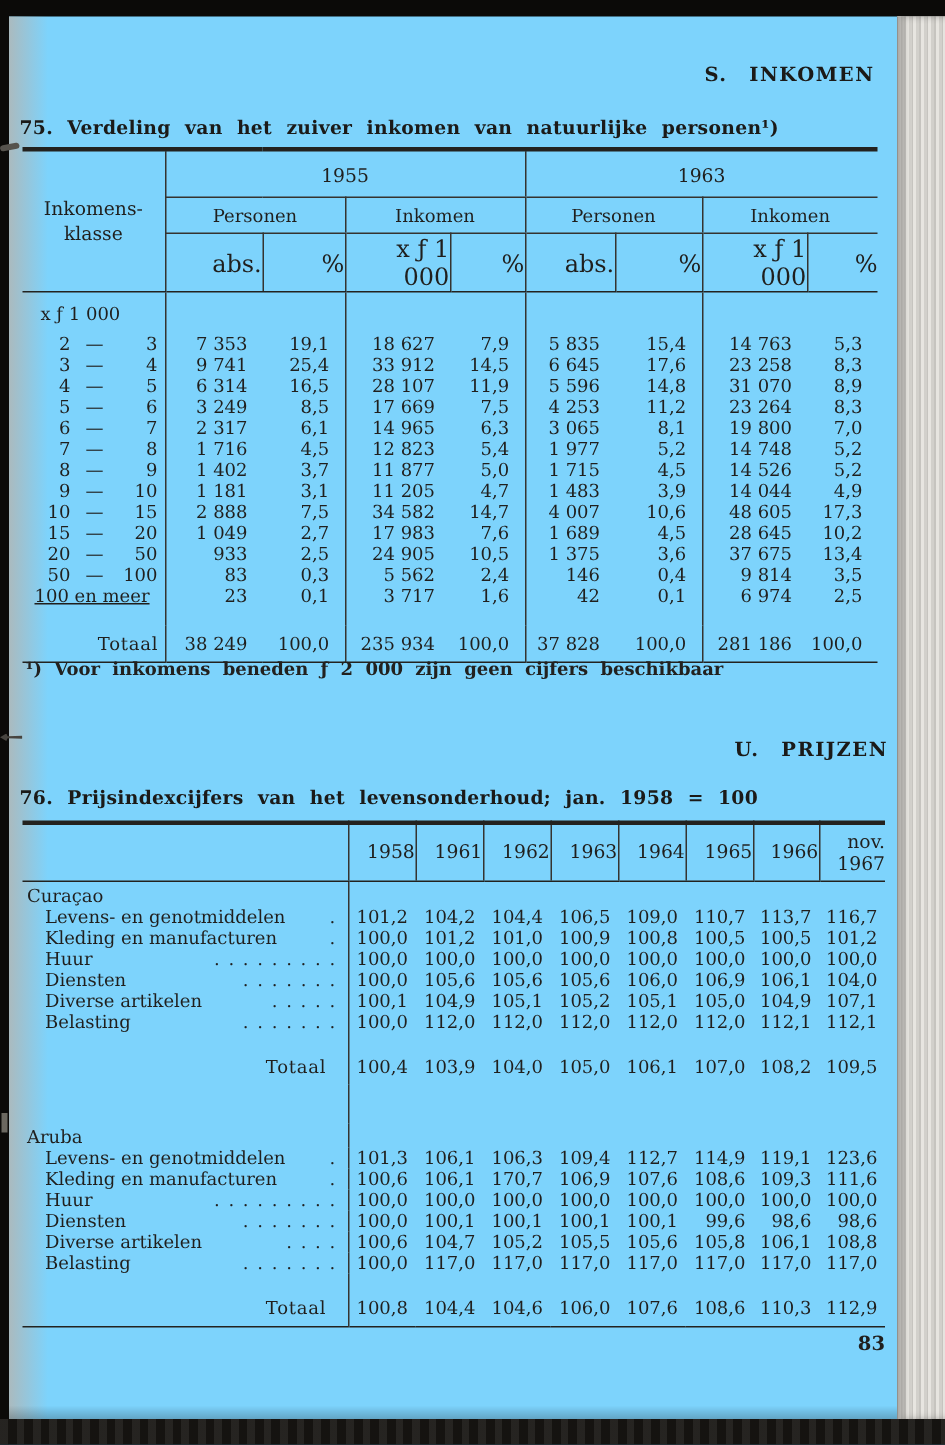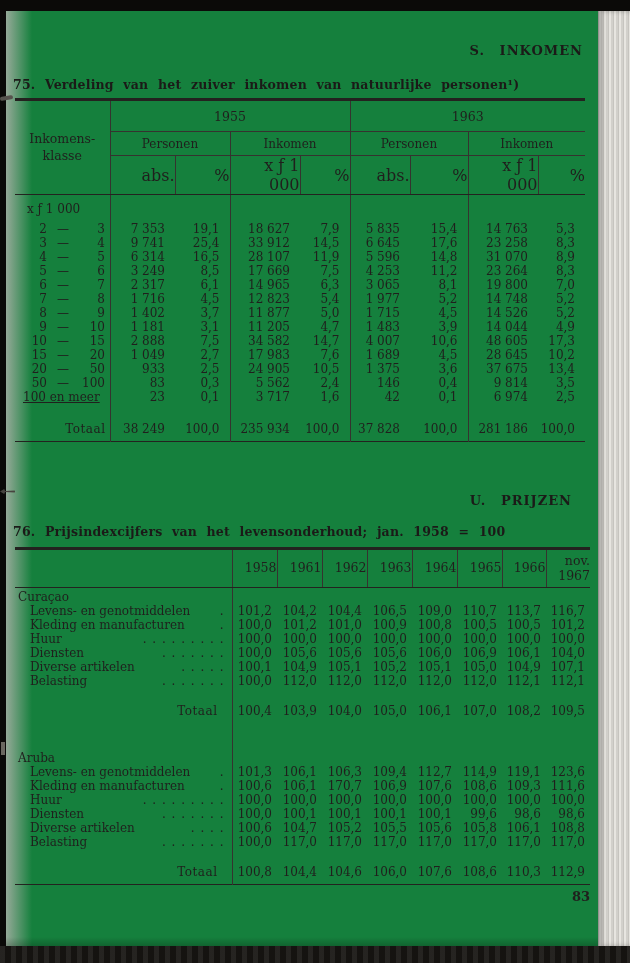--- a/index.html
+++ b/index.html
@@ -7,35 +7,35 @@
           font-family:"DejaVu Serif", serif; color:#201f1d; background:#101010; }
 
   
   .band-top    { position:absolute; left:0; top:0; width:630px; height:11px; background:#0b0a08; }
   .band-bottom { position:absolute; left:0; top:946px; width:630px; height:17px; background:#181613;
                  background-image:repeating-linear-gradient(90deg, rgba(255,255,255,0.06) 0 5px, rgba(0,0,0,0.14) 5px 11px); }
   .spine       { position:absolute; left:0; top:0; width:6px; height:963px; background:#0b0a08; }
   .edge-right  { position:absolute; left:598px; top:11px; width:32px; height:935px; background:#d7d5d0;
                  background-image:repeating-linear-gradient(90deg, #c6c4bf 0 1px, #e7e5e0 1px 3px, #d2d0cb 3px 5px);
                  box-shadow: inset 4px 0 5px rgba(0,0,0,0.28); }
-  .page { position:absolute; left:6px; top:11px; width:592px; height:935px; background:#15803d; }
+  .page { position:absolute; left:6px; top:11px; width:592px; height:935px; background:#7dd3fc; }
   .page::before { content:""; position:absolute; left:0; top:0; width:26px; height:100%;
                   background:linear-gradient(90deg,#b6b4af, rgba(246,245,240,0)); opacity:.8; pointer-events:none; }
   .page::after  { content:""; position:absolute; left:0; bottom:0; width:100%; height:9px;
                   background:linear-gradient(180deg, rgba(0,0,0,0), rgba(0,0,0,0.22)); pointer-events:none; }
   .mark { position:absolute; background:#56534d; }
   .mark1 { left:0; top:96px;  width:13px; height:4px; border-radius:2px; transform:rotate(-10deg); }
   .mark2 { left:0; top:489px; width:15px; height:5px; border-radius:2px 3px 3px 2px;
            clip-path:polygon(0 50%,28% 0,34% 38%,100% 30%,100% 70%,34% 62%,28% 100%); background:#47443f; }
   .mark3 { left:1px; top:742px; width:4px; height:13px; background:#6b6860; }
 
   
   .sec-label { position:absolute; font-weight:bold; font-size:13px; letter-spacing:1px; word-spacing:9px; color:#1b1a18; }
   .sec-income { top:32px; right:15px; }
-  .sec-prices { top:482px; right:26px; }
+  .sec-prices { top:482px; right:6px; }
   .t-title { position:absolute; font-weight:bold; font-size:12.5px; word-spacing:5px; letter-spacing:0.2px; color:#1b1a18; white-space:nowrap; }
   .t75-title { left:7px; top:66px; }
   .t76-title { left:7px; top:513px; }
   .footnote { position:absolute; left:11px; top:428px; font-weight:bold; font-size:12px; word-spacing:4px; color:#22211f; }
   .page-num { position:absolute; top:878px; right:8px; font-weight:bold; font-size:13px; }
 
   
   table { border-collapse:collapse; table-layout:fixed; }
   th { font-weight:normal; padding:0; }
   td { padding:0; }
@@ -349,20 +349,21 @@
             <td class="num bl">235 934</td>
             <td class="num ">100,0</td>
             <td class="num bl">37 828</td>
             <td class="num ">100,0</td>
             <td class="num bl">281 186</td>
             <td class="num ">100,0</td>
           </tr>
         </tbody>
     </table>
 
+    <div class="footnote">¹) Voor inkomens beneden ƒ 2 000 zijn geen cijfers beschikbaar</div>
     <div class="sec-label sec-prices">U. PRIJZEN</div>
     <div class="t-title t76-title">76. Prijsindexcijfers van het levensonderhoud; jan. 1958 = 100</div>
 
     <table class="t76">
       <colgroup>
         <col style="width:217px">
         <col style="width:45px">
           <col style="width:45px">
           <col style="width:45px">
           <col style="width:45px">

